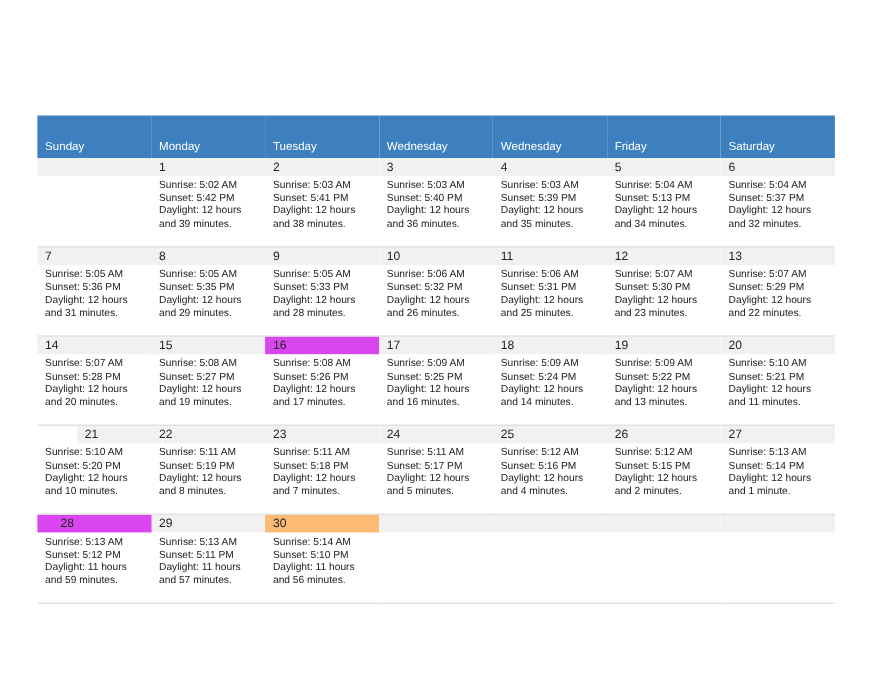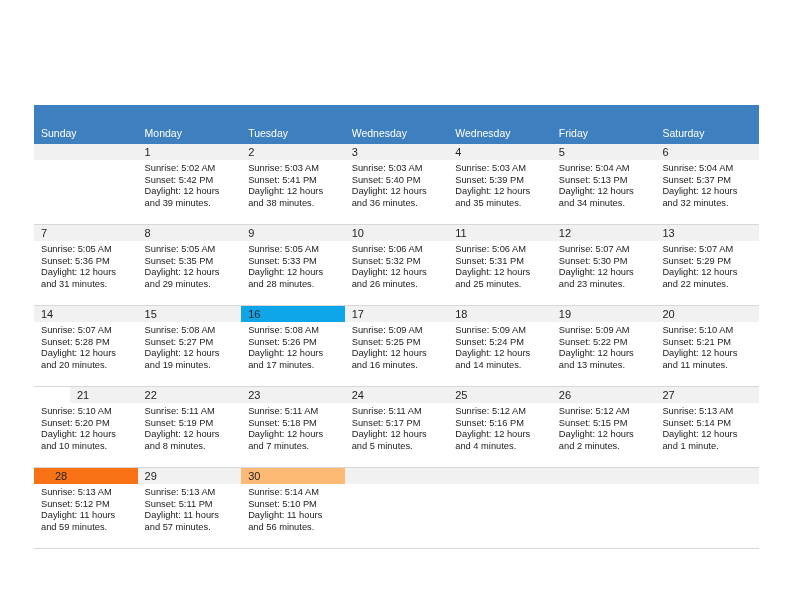--- a/index.html
+++ b/index.html
@@ -347,21 +347,21 @@
               <div class="cell-body">
                 <div>Sunrise: 5:08 AM</div>
                 <div>Sunset: 5:27 PM</div>
                 <div>Daylight: 12 hours</div>
                 <div>and 19 minutes.</div>
               </div>
             </div>
           </td>
           <td>
             <div class="cell-inner cell-filled">
-              <div class="daynum-bar" style="background: #0ea5e9;">16</div>
+              <div class="daynum-bar" style="background: #d946ef;">16</div>
               <div class="cell-body">
                 <div>Sunrise: 5:08 AM</div>
                 <div>Sunset: 5:26 PM</div>
                 <div>Daylight: 12 hours</div>
                 <div>and 17 minutes.</div>
               </div>
             </div>
           </td>
           <td>
             <div class="cell-inner cell-filled">
@@ -483,21 +483,21 @@
                 <div>Sunset: 5:14 PM</div>
                 <div>Daylight: 12 hours</div>
                 <div>and 1 minute.</div>
               </div>
             </div>
           </td>
         </tr>
         <tr class="week-row last-row">
           <td>
             <div class="cell-inner cell-filled">
-              <div class="daynum-bar" style="background: #f97316; padding-left: 21px;">28</div>
+              <div class="daynum-bar" style="background: #d946ef; padding-left: 21px;">28</div>
               <div class="cell-body">
                 <div>Sunrise: 5:13 AM</div>
                 <div>Sunset: 5:12 PM</div>
                 <div>Daylight: 11 hours</div>
                 <div>and 59 minutes.</div>
               </div>
             </div>
           </td>
           <td>
             <div class="cell-inner cell-filled">

